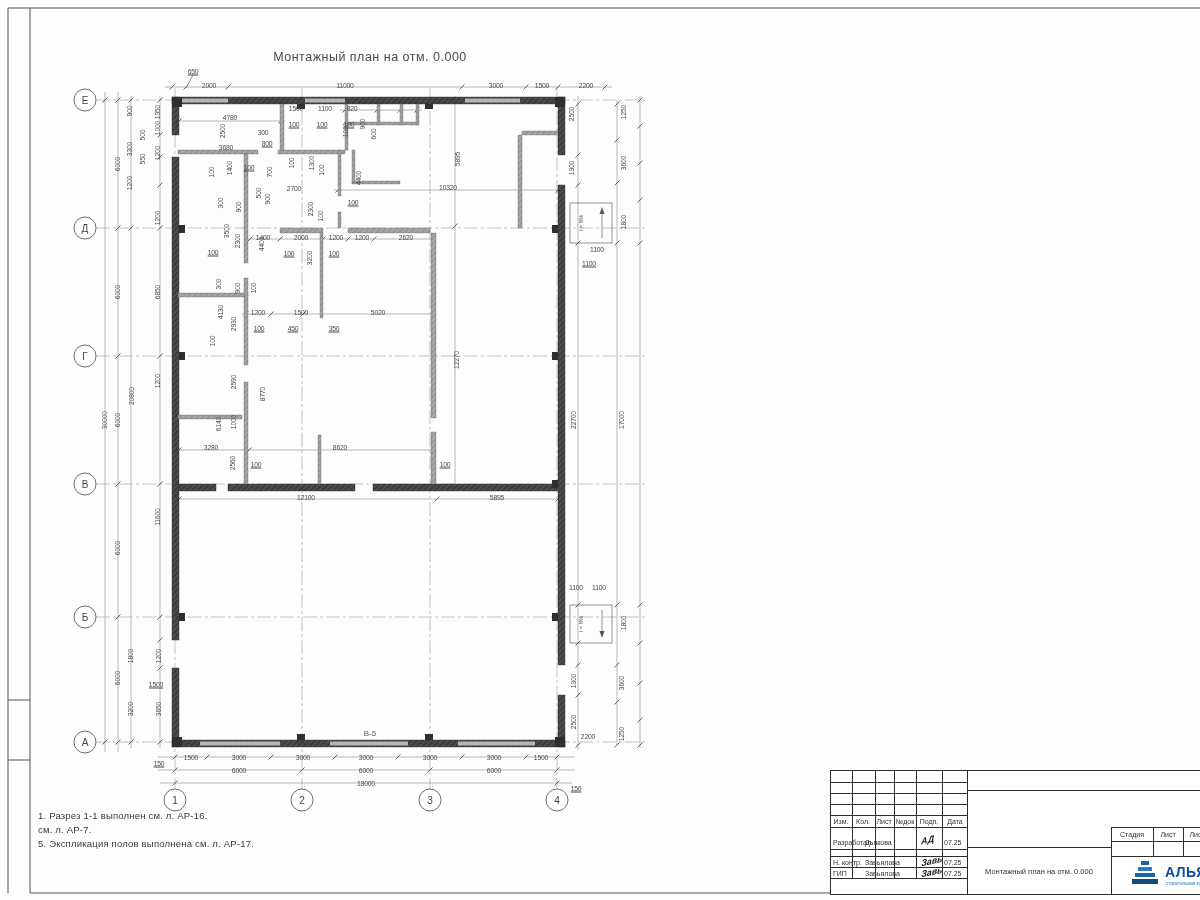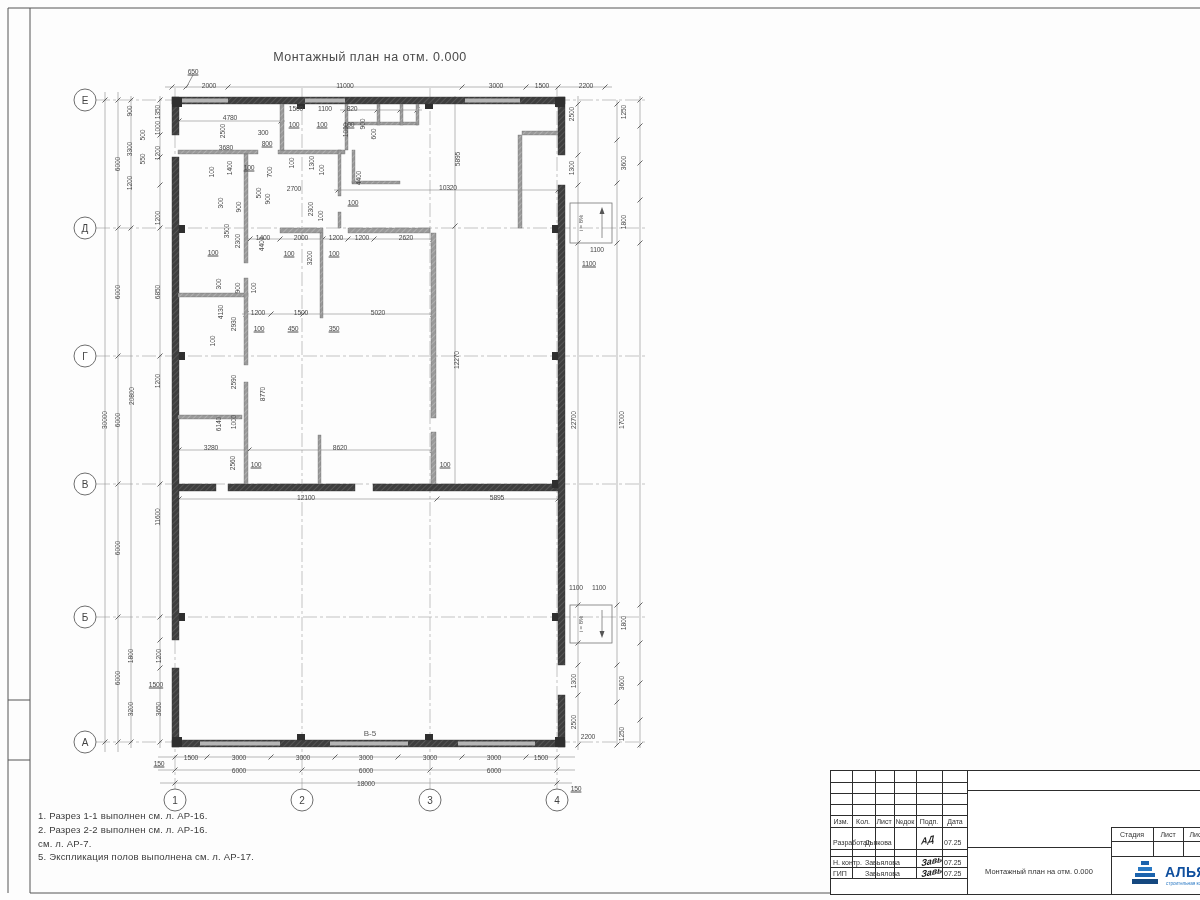--- a/index.html
+++ b/index.html
@@ -413,21 +413,20 @@
       <div class="bubble" style="left: 430px; top: 800px;">3</div>
       <div class="bubble" style="left: 557px; top: 800px;">4</div>
     </div>
 
   <div class="plan-label" style="left:370px;top:733px">В-5</div>
   <div class="ramp-label" style="left:581px;top:223px">i = 8%</div>
   <div class="ramp-label" style="left:581px;top:624px">i = 8%</div>
 
   <div class="notes">
     <div>1. Разрез 1-1 выполнен см. л. АР-16.</div>
-    <div>2. Разрез 2-2 выполнен см. л. АР-16.</div>
     <div>см. л. АР-7.</div>
     <div>5. Экспликация полов выполнена см. л. АР-17.</div>
   </div>
 
   
   <div class="tb">
 
     <div class="vl" style="left:21px;top:0;height:107px"></div>
     <div class="vl" style="left:44px;top:0;height:107px"></div>
     <div class="vl" style="left:63px;top:0;height:107px"></div>

